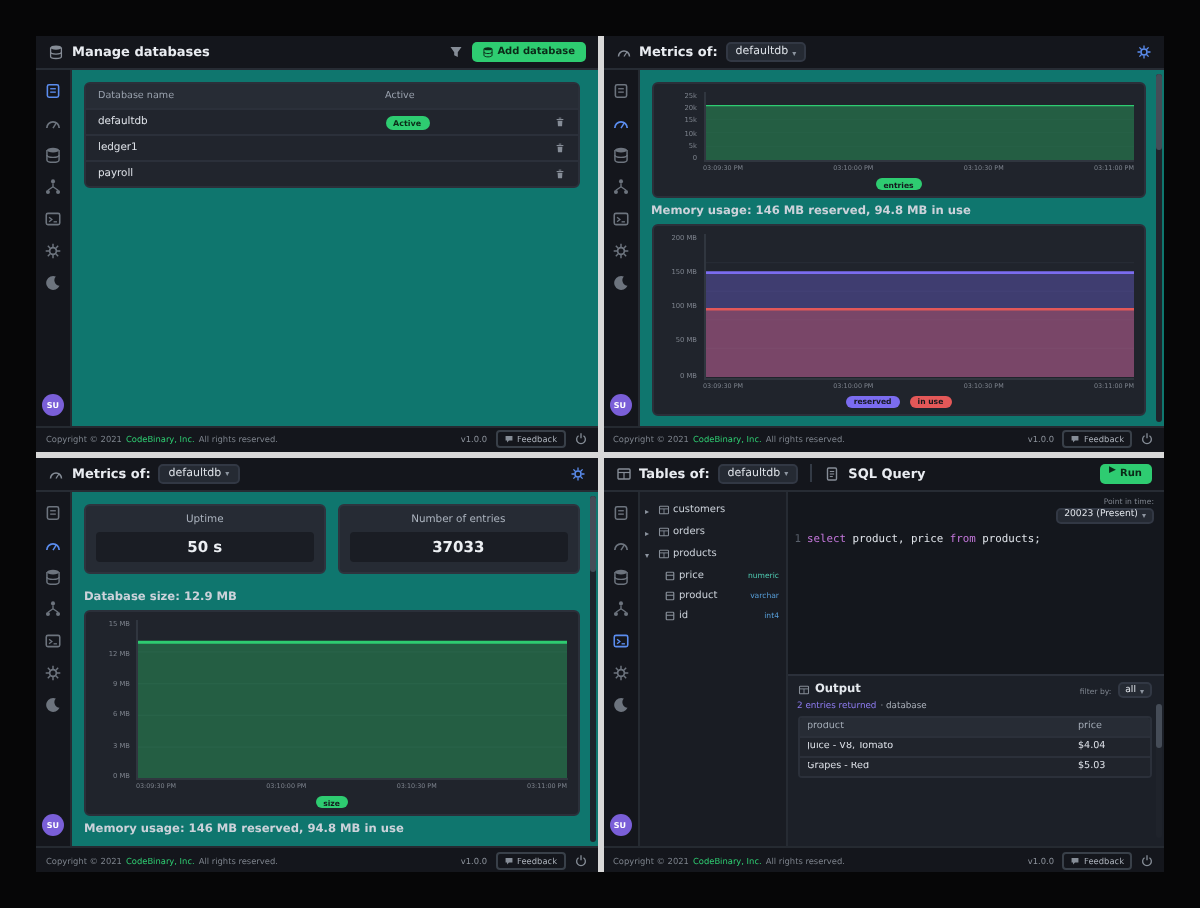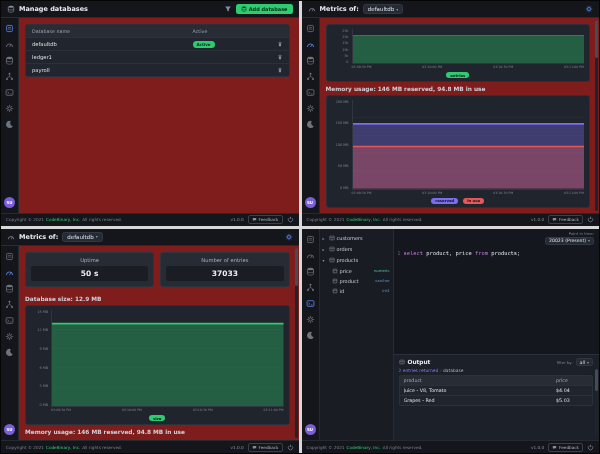--- a/index.html
+++ b/index.html
@@ -1,18 +1,18 @@
 <!DOCTYPE html>
 <html><head>
 <meta charset="utf-8">
 <style>
   *{margin:0;padding:0;box-sizing:border-box}
   html,body{width:600px;height:454px}
   body{font-family:"DejaVu Sans",sans-serif;background:#060607;overflow:hidden}
-  .screen{width:600px;height:454px;background:#060607;padding:1px}
+  .screen{width:600px;height:454px;background:#060607;padding:18px}
   .grid{width:100%;height:100%;display:grid;grid-template-columns:1fr 1fr;grid-template-rows:1fr 1fr;gap:3px;background:#d8d8d8}
   .panel{background:#1b1f26;display:flex;flex-direction:column;overflow:hidden;color:#dde1e7}
   
   .hdr{height:17px;flex:none;background:#14161c;border-bottom:1px solid #272c34;display:flex;align-items:center;gap:4px;padding:0 6px}
   .hdr-title{font-size:6.5px;font-weight:bold;color:#e9ecf1;white-space:nowrap}
   .spacer{flex:1}
   .vdiv{width:1px;height:9px;background:#333a45;margin:0 2px}
   
   .ic{width:8px;height:8px;color:#868d97;flex:none}
   .ic-xs{width:6px;height:6px}
@@ -23,21 +23,21 @@
   .play{font-size:4.5px;line-height:1}
   .dd{display:inline-flex;align-items:center;gap:2px;background:#252a33;border:1px solid #323844;border-radius:2.5px;padding:1px 4px;font-size:5.5px;color:#dfe3e9;cursor:pointer;white-space:nowrap}
   .dd.small{font-size:4.6px;padding:.5px 3px}
   .caret{font-size:4px;color:#8d95a0}
   
   .body{flex:1;display:flex;min-height:0}
   .sidebar{width:18px;flex:none;background:#14161c;border-right:1px solid #252a31;display:flex;flex-direction:column;align-items:center;gap:7px;padding:6px 0 5px}
   .sb{width:9px;height:9px;color:#6d747e;cursor:pointer;flex:none}
   .sb.active{color:#5b8def}
   .avatar{margin-top:auto;width:11px;height:11px;border-radius:50%;background:#7a5fd8;color:#fff;font-size:4px;font-weight:bold;display:flex;align-items:center;justify-content:center;cursor:pointer}
-  .main{flex:1;min-width:0;position:relative;background:#7f1d1d;padding:6px 9px 5px 6px}
+  .main{flex:1;min-width:0;position:relative;background:#0f766e;padding:6px 9px 5px 6px}
   .col{display:flex;flex-direction:column}
   
   .footer{height:13px;flex:none;background:#14161c;border-top:1px solid #252a31;display:flex;align-items:center;gap:4px;padding:0 5px;font-size:4.2px;color:#7c828b}
   .copy{display:inline-flex;gap:2px;white-space:nowrap}
   .company{color:#2ecc71;cursor:pointer}
   .version{color:#8d939c}
   .feedback-btn{display:inline-flex;align-items:center;gap:2px;border:1px solid #394049;border-radius:2px;padding:1px 3px;color:#aab0b9;cursor:pointer}
   .feedback-btn .ic{width:5px;height:5px}
   .power{width:7px;height:7px;cursor:pointer}
   
@@ -506,20 +506,40 @@
             </svg>
         <span>Feedback</span>
       </span>
       <svg class="ic power">
             <use href="#i-power"></use>
           </svg>
     </div>
   </div>
 
   <div class="panel">
+    <div class="hdr">
+      <svg class="ic">
+            <use href="#i-table"></use>
+          </svg>
+      <span class="hdr-title">Tables of:</span>
+      <span class="dd">
+        <span>defaultdb</span>
+        <span class="caret">▾</span>
+      </span>
+      <span class="vdiv"></span>
+      <svg class="ic">
+            <use href="#i-doc"></use>
+          </svg>
+      <span class="hdr-title">SQL Query</span>
+      <span class="spacer"></span>
+      <span class="btn-green">
+        <span class="play">▶</span>
+        <span>Run</span>
+      </span>
+    </div>
     <div class="body">
       <div class="sidebar">
         <svg class="sb">
               <use href="#i-list"></use>
             </svg>
         <svg class="sb">
               <use href="#i-gauge"></use>
             </svg>
         <svg class="sb">
               <use href="#i-db"></use>

